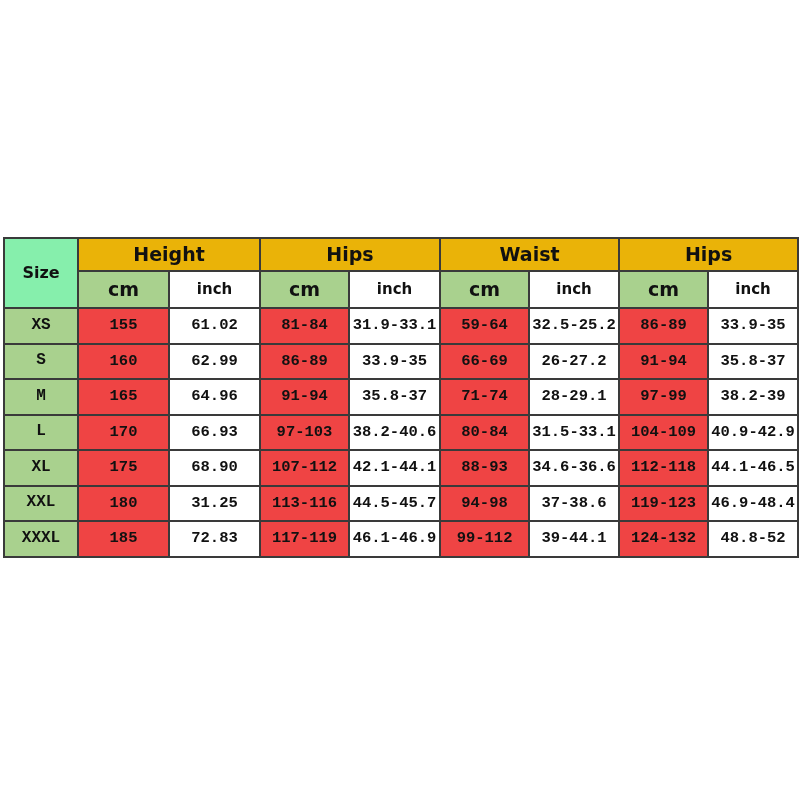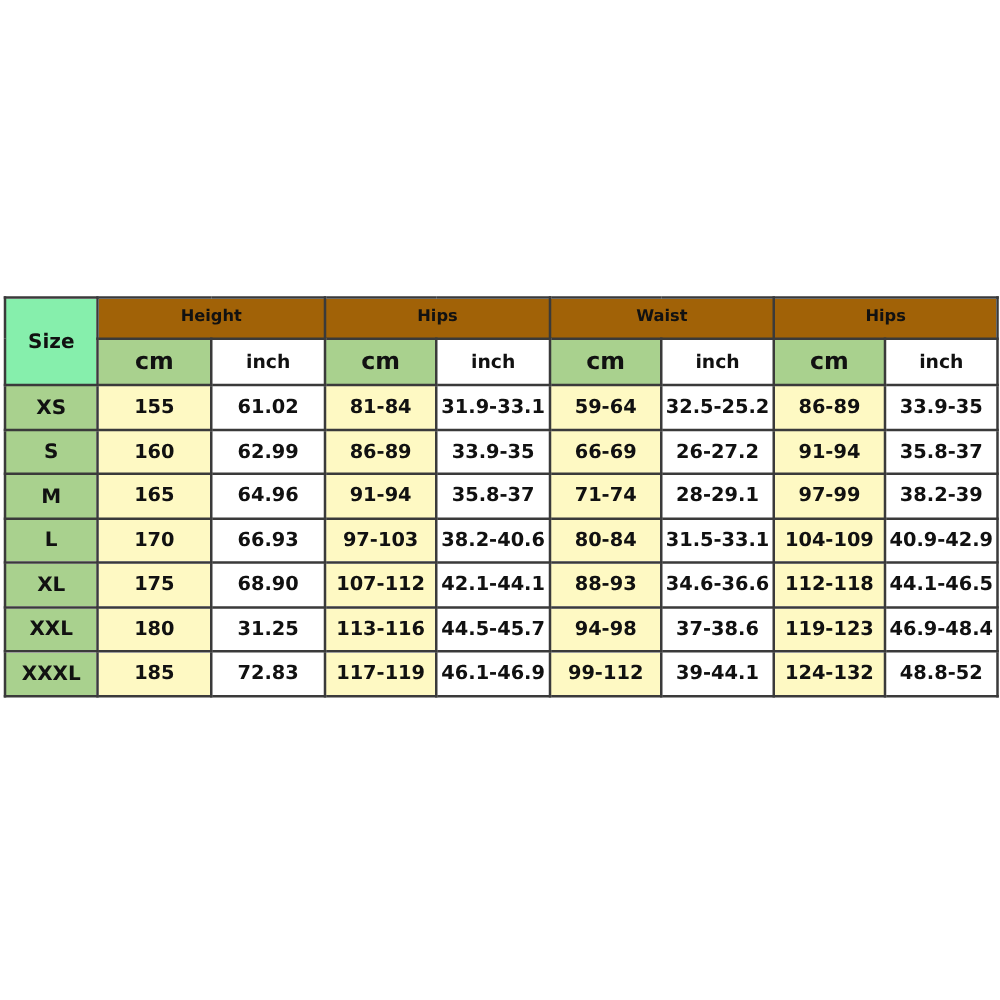--- a/index.html
+++ b/index.html
@@ -38,22 +38,22 @@
     font-weight: bold;
     color: #111111;
     padding: 0;
     line-height: 1.1;
     overflow: hidden;
     white-space: nowrap;
   }
 
   
   th.group-head {
-    background: #a16207;
-    font-size: 13px;
+    background: #eab308;
+    font-size: 19px;
     height: 31px;
   }
   th.size-head {
     background: #86efac;
     font-size: 16px;
   }
 
   
   th.sub-cm {
     background: #A9D18E;
@@ -65,29 +65,29 @@
     font-size: 15px;
     height: 35px;
   }
 
   
   td.size-cell {
     background: #A9D18E;
     font-size: 16px;
   }
   td.cm-cell {
-    background: #fef9c3;
+    background: #ef4444;
     font-size: 15.5px;
   }
   td.inch-cell {
     background: #ffffff;
     font-size: 15.5px;
     border-radius: 10px;
   }
-  tbody tr { height: 35.5px; }
+  tbody tr { height: 35.5px; font-family: Liberation Mono, monospace; }
 
   
   col.c-size  { width: 74px; }
   col.c-cm    { width: 91px; }
   col.c-inch  { width: 91px; }
   col.c-cm2   { width: 89px; }
   col.c-inch2 { width: 91px; }
   col.c-cm3   { width: 89px; }
   col.c-inch3 { width: 90px; }
   col.c-cm4   { width: 89px; }

